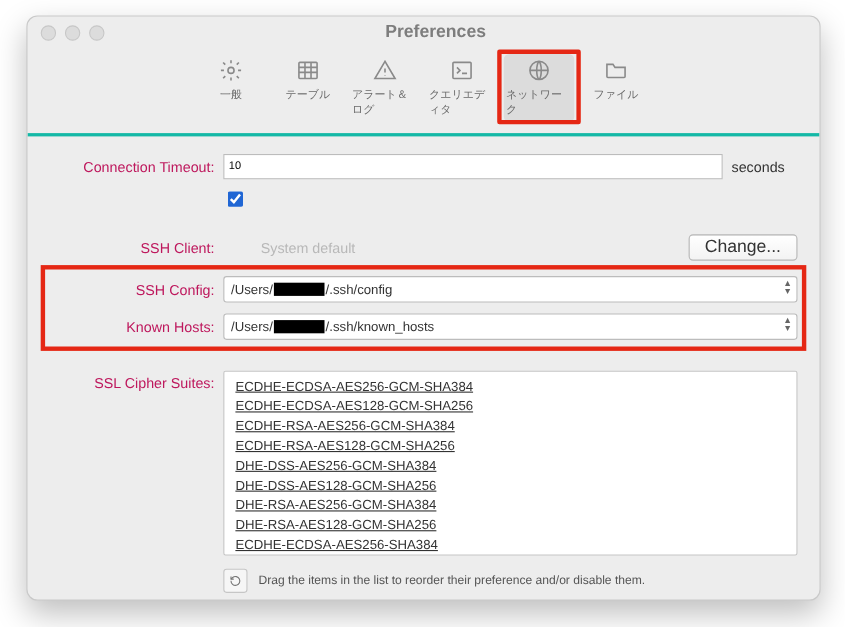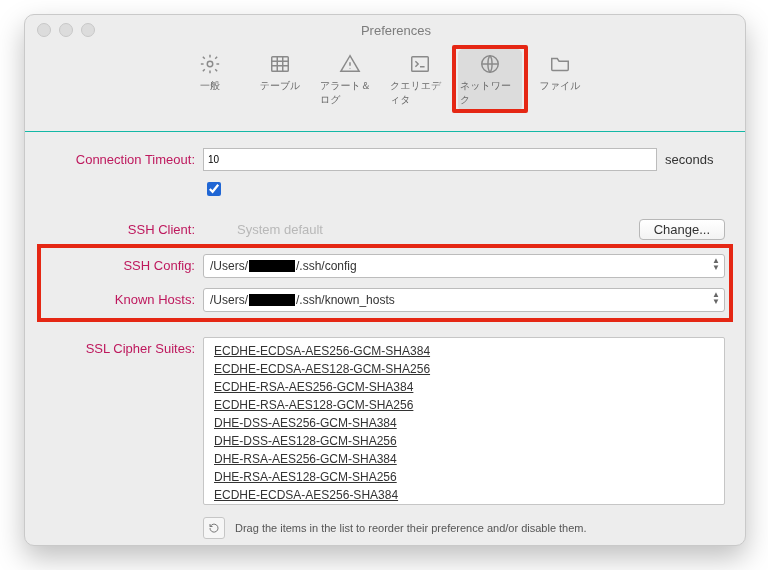--- a/index.html
+++ b/index.html
@@ -10,42 +10,42 @@
   }
   .window{
     position:absolute;left:24px;top:14px;width:720px;height:530px;
     background:#ededed;border:1px solid #c9c9c9;border-radius:10px;
     box-shadow:0 12px 28px rgba(0,0,0,.25);overflow:hidden;
     display:flex;flex-direction:column;
   }
   .titlebar{display:flex;align-items:center;height:30px;flex-shrink:0;}
   .traffic{display:flex;gap:8px;margin-left:12px;}
   .tdot{width:12px;height:12px;border-radius:50%;background:#dcdcdc;border:1px solid #c7c7c7;}
-  .titletext{flex:1;text-align:center;font-weight:400;color:#7d7d7d;font-size:13px;margin-right:48px;}
-  .toolbar{display:flex;justify-content:center;gap:6px;padding:4px 0 20px;border-bottom:1px solid #14b8a6;flex-shrink:0;}
+  .titletext{flex:1;text-align:center;font-weight:700;color:#7d7d7d;font-size:16px;margin-right:48px;}
+  .toolbar{display:flex;justify-content:center;gap:6px;padding:4px 0 10px;border-bottom:3px solid #14b8a6;flex-shrink:0;}
   .tbtn{width:60px;display:flex;flex-direction:column;align-items:center;gap:4px;padding:4px 2px;border-radius:5px;font-size:10px;color:#6a6a6a;position:relative;}
   .tbtn.sel{background:#dcdcdc;}
   .tbtn svg{width:22px;height:22px;stroke:#8a8a8a;fill:none;stroke-width:1.6;}
   .hlbox{position:absolute;border:4px solid #e52714;border-radius:2px;pointer-events:none;}
   .hlbox.tabs{left:-6px;top:-4px;right:-6px;bottom:-2px;}
   .content{flex:1;overflow:hidden;padding:16px 20px 6px 20px;display:flex;flex-direction:column;gap:8px;}
   .row{display:flex;align-items:center;gap:8px;}
   .lbl{width:150px;text-align:right;color:#be185d;}
   .textinput{
     flex:1;height:21px;border:1px solid #bcbcbc;background:#fff;border-radius:0;
     padding:0 4px;font-size:10px;font-family:inherit;
   }
   .after{width:60px;color:#333;}
   .checkbox-row{margin-left:158px;display:flex;align-items:center;gap:6px;color:#333;}
   .chk{width:14px;height:14px;accent-color:#2066d4;}
   .hr{height:10px;}
   .sshline{flex:1;color:#b8b8b8;padding-left:4px;margin-left:30px;}
   .btn{
     background:linear-gradient(#fff,#f3f3f3);border:1px solid #b7b7b7;border-radius:4px;
-    padding:2px 14px;font-size:13px;color:#333;
+    padding:2px 14px;font-size:16px;color:#333;
   }
   .combo{
     flex:1;height:22px;background:#fff;border:1px solid #bcbcbc;border-radius:3px;
     display:flex;align-items:center;padding:0 18px 0 6px;position:relative;font-size:12px;color:#333;
   }
   .combo .stepper{position:absolute;right:4px;top:2px;display:flex;flex-direction:column;line-height:7px;color:#666;font-size:8px;}
   .redact{display:inline-block;width:46px;height:12px;background:#000;vertical-align:middle;margin:0 1px;}
   .sshwrap{position:relative;padding:6px 0;}
   .sshwrap .hl2{position:absolute;left:-8px;right:-8px;top:-4px;bottom:-4px;border:4px solid #e52714;}
   .listbox{

